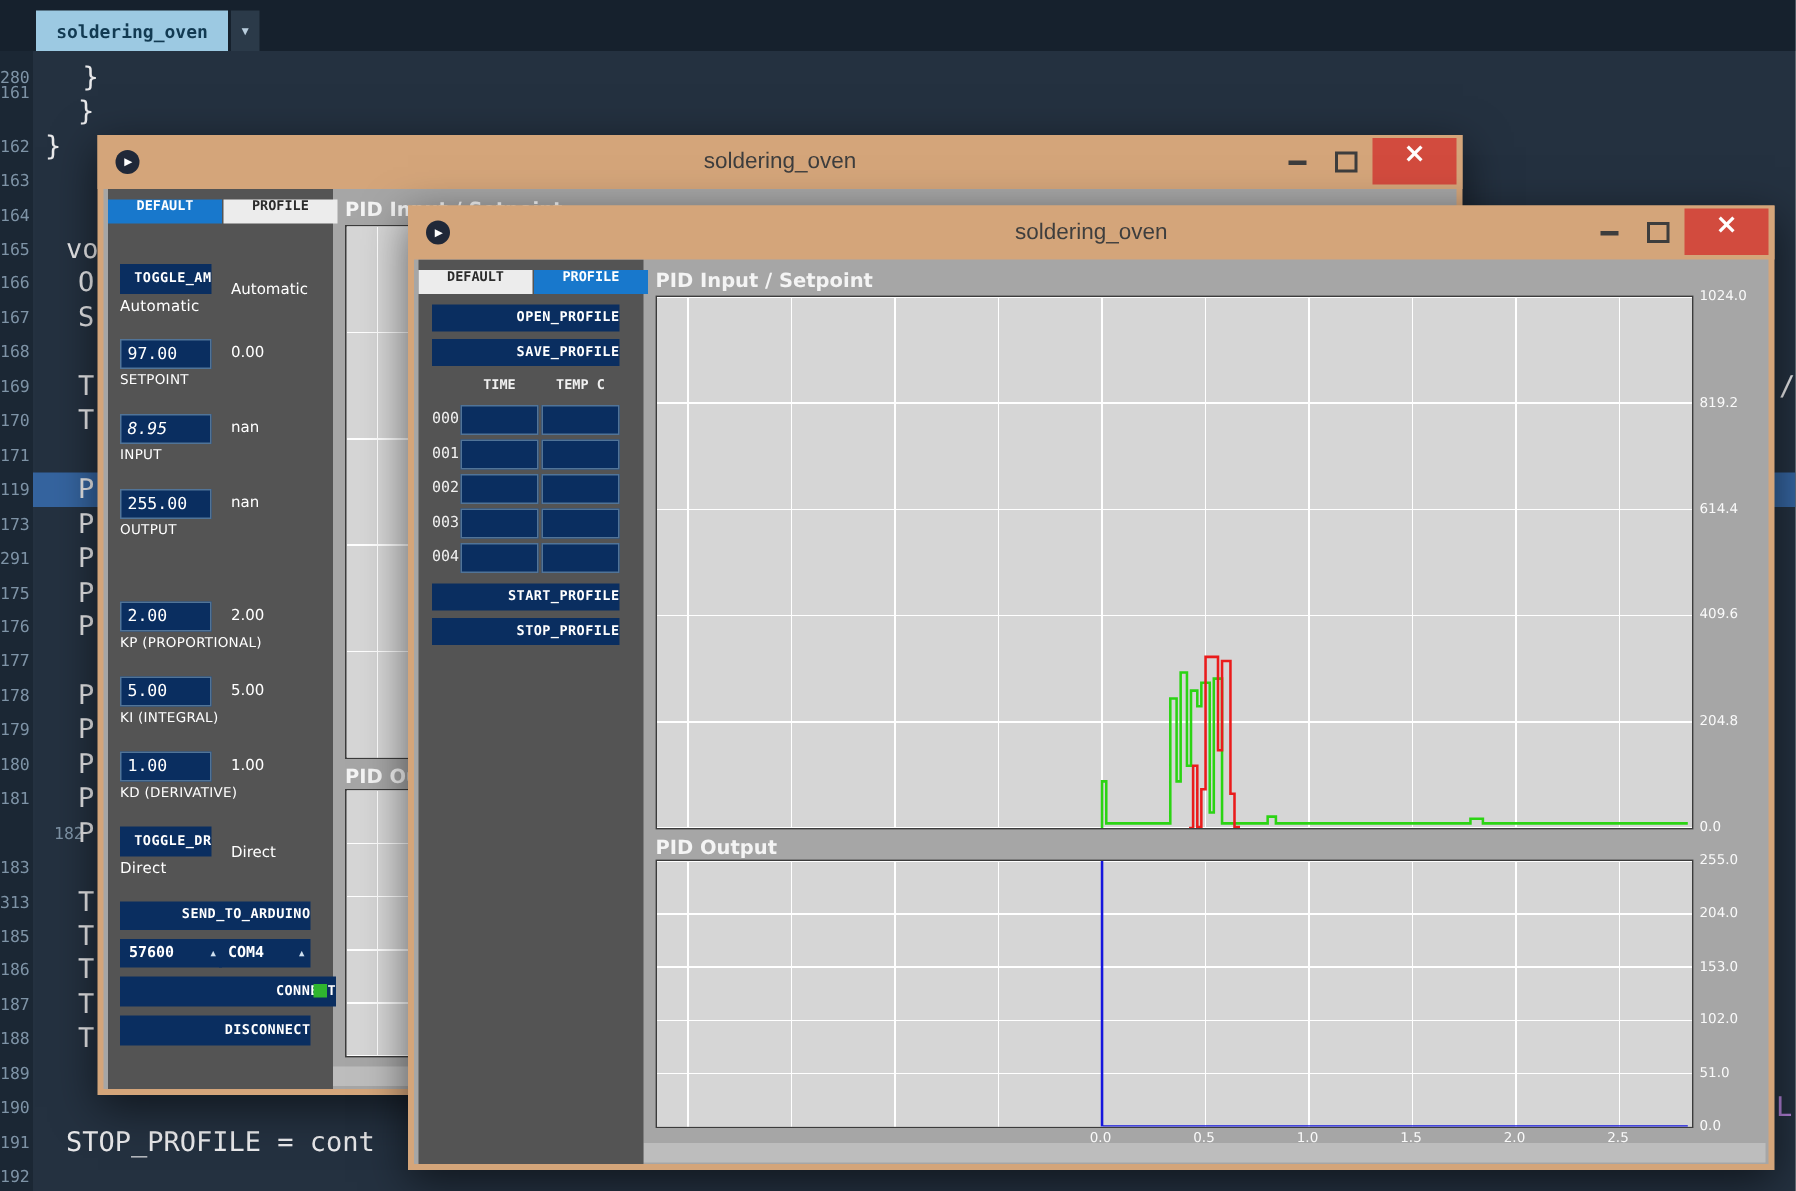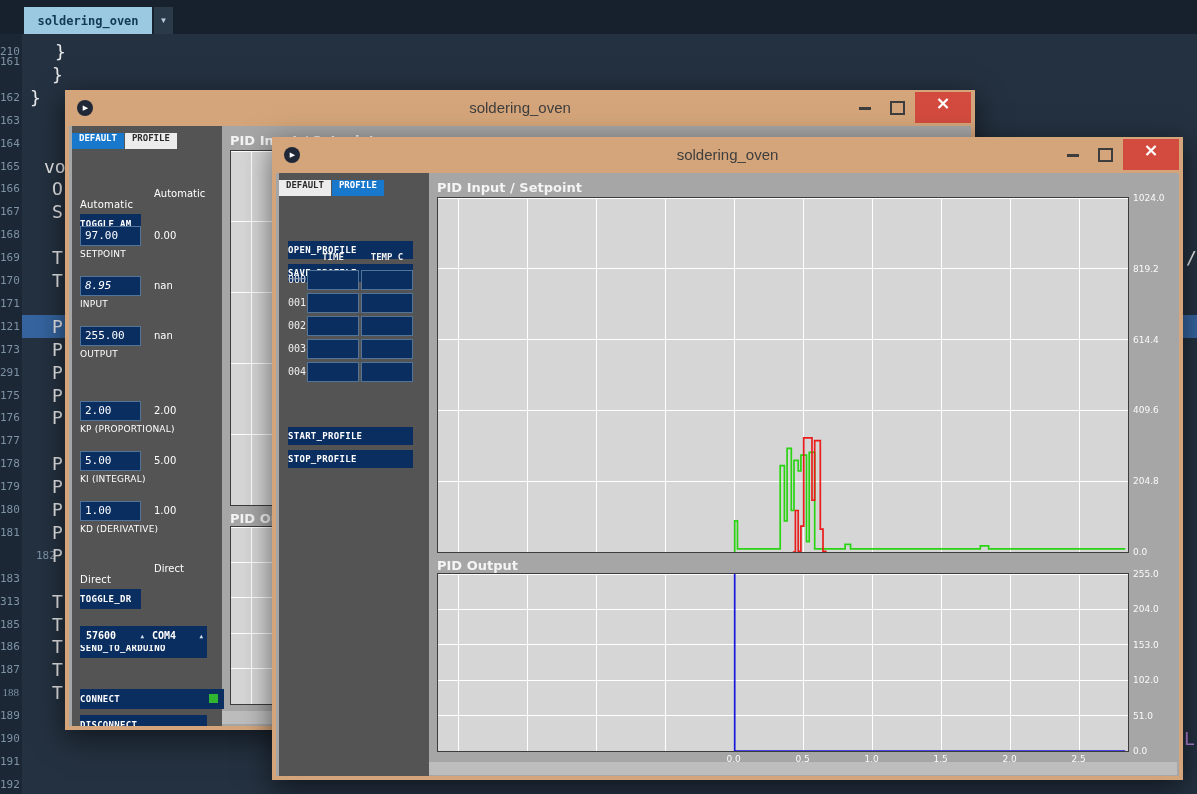--- a/index.html
+++ b/index.html
@@ -30,25 +30,25 @@
   .win-title{position:absolute;left:0;right:0;top:9px;text-align:center;font-size:15px;color:#3e3e3e;}
   .btn-min{position:absolute;right:104px;top:17px;width:12px;height:3px;background:#3d3d3d;cursor:pointer;}
   .btn-max{position:absolute;right:70px;top:11px;width:11px;height:10px;border:2px solid #3d3d3d;cursor:pointer;}
   .btn-close{position:absolute;right:4px;top:2px;width:56px;height:31px;background:#d24b3e;color:#fff;
     text-align:center;line-height:30px;font:bold 18px "DejaVu Sans",sans-serif;cursor:pointer;}
   .win-body{position:absolute;left:4px;right:4px;top:36px;bottom:4px;background:#a6a6a6;overflow:hidden;}
 
   
   .sidebar{position:absolute;left:3px;top:0;bottom:0;width:150px;background:#545454;z-index:3;}
   .tab-row{position:absolute;left:0;top:1px;white-space:nowrap;}
-  .cp5-tab{display:inline-block;height:16px;line-height:16px;padding:0 7px;font:bold 9px "DejaVu Sans Mono",monospace;
+  .cp5-tab{display:inline-block;height:16px;line-height:16px;padding:0 19px;font:bold 9px "DejaVu Sans Mono",monospace;
     background:#ececec;color:#2b2b2b;margin-right:1px;cursor:pointer;}
   .cp5-tab.active{background:#1878cc;color:#fff;}
   .cp5-btn{position:absolute;height:20px;background:#0a2e60;color:#fff;font:bold 9px "DejaVu Sans Mono",monospace;
-    text-align:left;line-height:20px;letter-spacing:0.3px;cursor:pointer;margin-top:38px;}
+    text-align:right;line-height:20px;letter-spacing:0.3px;cursor:pointer;}
   .cp5-field{position:absolute;width:61px;height:20px;background:#0a2e60;border:1px solid #517498;color:#fff;
     font:11px "DejaVu Sans Mono",monospace;line-height:18px;padding-left:4px;box-sizing:border-box;cursor:text;}
   .side-label{position:absolute;color:#fff;font:10px "DejaVu Sans",sans-serif;}
   .sub-label{position:absolute;color:#fff;font:9px "DejaVu Sans",sans-serif;letter-spacing:0.2px;}
   .hdr-label{position:absolute;color:#f0f0f0;font:bold 9px "DejaVu Sans Mono",monospace;width:52px;text-align:center;}
   .row-label{position:absolute;color:#f0f0f0;font:10px "DejaVu Sans Mono",monospace;}
   .dropdown{position:absolute;height:19px;background:#0a2e60;color:#fff;font:bold 10px "DejaVu Sans Mono",monospace;
     line-height:19px;padding-left:6px;box-sizing:border-box;cursor:pointer;}
   .dropdown .caret{position:absolute;right:4px;top:0px;font-size:6px;color:#cfe0ef;}
   .indicator{position:absolute;right:6px;top:5px;width:9px;height:9px;background:#2fb52f;}
@@ -65,49 +65,49 @@
 </style>
 </head>
 <body>
 
 <div class="topbar">
   <div class="editor-tab">soldering_oven</div>
   <div class="tab-caret">▼</div>
 </div>
 <div class="hl-line" id="hl-line" style="top: 314.8px; background: rgb(53, 100, 159);"></div>
 <div class="gutter" id="gutter">
-    <div class="lineno" style="top: 6px;">210</div>
+    <div class="lineno" style="top: 6px;">280</div>
     <div class="lineno" style="top: 16px;">161</div>
     <div class="lineno" style="top: 51.8px;">162</div>
     <div class="lineno" style="top: 74.7px;">163</div>
     <div class="lineno" style="top: 97.6px;">164</div>
     <div class="lineno" style="top: 120.5px;">165</div>
     <div class="lineno" style="top: 143.4px;">166</div>
     <div class="lineno" style="top: 166.3px;">167</div>
     <div class="lineno" style="top: 189.2px;">168</div>
     <div class="lineno" style="top: 212.1px;">169</div>
     <div class="lineno" style="top: 235px;">170</div>
     <div class="lineno" style="top: 257.9px;">171</div>
-    <div class="lineno" style="top: 280.8px;">121</div>
+    <div class="lineno" style="top: 280.8px;">119</div>
     <div class="lineno" style="top: 303.7px;">173</div>
     <div class="lineno" style="top: 326.6px;">291</div>
     <div class="lineno" style="top: 349.5px;">175</div>
     <div class="lineno" style="top: 372.4px;">176</div>
     <div class="lineno" style="top: 395.3px;">177</div>
     <div class="lineno" style="top: 418.2px;">178</div>
     <div class="lineno" style="top: 441.1px;">179</div>
     <div class="lineno" style="top: 464px;">180</div>
     <div class="lineno" style="top: 486.9px;">181</div>
     <div class="lineno" style="top: 509.8px; padding-left: 36px;">182</div>
     <div class="lineno" style="top: 532.7px;">183</div>
     <div class="lineno" style="top: 555.6px;">313</div>
     <div class="lineno" style="top: 578.5px;">185</div>
     <div class="lineno" style="top: 601.4px;">186</div>
     <div class="lineno" style="top: 624.3px;">187</div>
-    <div class="lineno" style="top: 647.2px; font-family: Liberation Serif, serif;">188</div>
+    <div class="lineno" style="top: 647.2px;">188</div>
     <div class="lineno" style="top: 670.1px;">189</div>
     <div class="lineno" style="top: 693px;">190</div>
     <div class="lineno" style="top: 715.9px;">191</div>
     <div class="lineno" style="top: 738.8px;">192</div>
   </div>
 <div class="code-layer" id="code-layer">
     <span class="code-frag" style="top: 40px; left: 55px;">}</span>
     <span class="code-frag" style="top: 62.9px; left: 52px;">}</span>
     <span class="code-frag" style="top: 85.8px; left: 30px;">}</span>
     <span class="code-frag" style="top: 154.5px; left: 44px;">voi</span>
@@ -123,20 +123,21 @@
     <span class="code-frag" style="top: 452.2px; left: 52px;">P</span>
     <span class="code-frag" style="top: 475.1px; left: 52px;">P</span>
     <span class="code-frag" style="top: 498px; left: 52px;">P</span>
     <span class="code-frag" style="top: 520.9px; left: 52px;">P</span>
     <span class="code-frag" style="top: 543.8px; left: 52px;">P</span>
     <span class="code-frag" style="top: 589.6px; left: 52px;">T</span>
     <span class="code-frag" style="top: 612.5px; left: 52px;">T</span>
     <span class="code-frag" style="top: 635.4px; left: 52px;">T</span>
     <span class="code-frag" style="top: 658.3px; left: 52px;">T</span>
     <span class="code-frag" style="top: 681.2px; left: 52px;">T</span>
+    <span class="code-frag" style="top: 749.9px; left: 44px;">STOP_PROFILE = cont</span>
     <span class="code-frag" style="top: 246.1px; left: 1186px;">/</span>
     <span class="code-frag" style="top: 727px; left: 1184px; color: rgb(176, 127, 214);">L</span>
   </div>
 
 <div class="window win-back">
   <div class="titlebar">
     <div class="win-icon">▶</div>
     <div class="win-title">soldering_oven</div>
     <div class="btn-min"></div>
     <div class="btn-max"></div>

